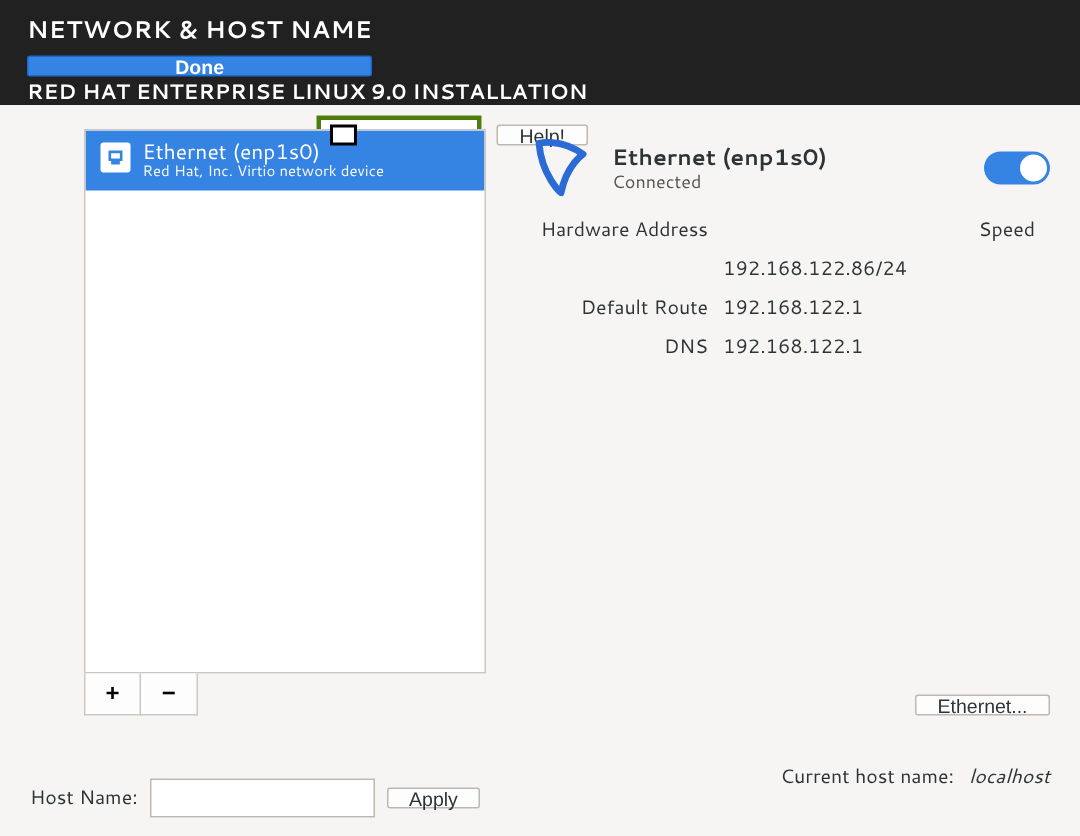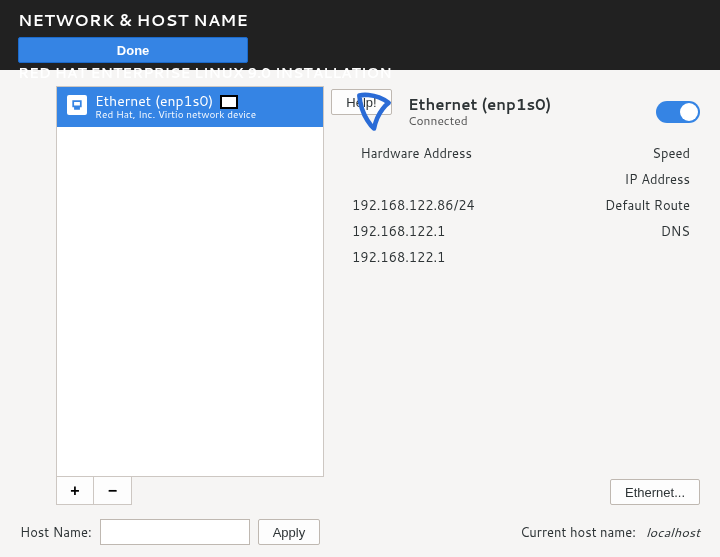--- a/index.html
+++ b/index.html
@@ -22,21 +22,21 @@
     color: #fff;
     flex-direction: column;
   }
   .topbar .left { display: flex; flex-direction: column; gap: 6px; }
   .topbar .right { display: flex; flex-direction: column; gap: 6px; align-items: flex-end; }
   .screen-title { font-size: 16px; font-weight: 700; letter-spacing: 0.3px; }
   .product-title { font-size: 14px; font-weight: 700; }
   .btn {
     display: inline-flex; align-items: center; justify-content: center;
     border: 1px solid #bfb8b1; background: #fdfdfd; color: #2e3436;
-    height: 26px; padding: 0 14px; font-size: 13px;
+    height: 14px; padding: 0 14px; font-size: 13px;
     border-radius: 2px; cursor: pointer; user-select: none;
   }
   .btn.primary { background: #3584e4; border-color: #1b6acb; color: #fff; font-weight: 600; }
   .layout-pill {
     display: inline-flex; align-items: center;
     height: 26px; width: 110px;
     border: 3px solid #4d7c0f; background: #fff; color: #000;
     padding-left: 6px; gap: 6px; font-size: 12px;
   }
   .kb-icon { width: 18px; height: 14px; background: #000; position: relative; }
@@ -98,21 +98,21 @@
   }
   .kvgrid .k { text-align: right; color: #2e3436; padding-right: 10px;}
   .kvgrid .v { color: #2e3436; }
 
   .configrow { display: flex; justify-content: flex-end; margin-top: auto; }
   .bottomrow {
     display: flex; align-items: center; justify-content: space-between;
     padding-top: 14px;
     font-size: 13px;
   }
-  .hostleft { display: flex; align-items: center; gap: 8px; }
+  .hostleft { display: flex; align-items: center; gap: 8px; margin-top: 28px; }
   .textinput {
     height: 26px; border: 1px solid #bfb8b1; background: #fff; padding: 0 6px; font-size: 13px;
     width: 150px;
   }
   .curhost { display: flex; gap: 10px; align-items: center; color: #2e3436; }
   .curhost .val { font-style: italic; }
 </style>
 </head>
 <body>
 
@@ -168,21 +168,20 @@
         </div>
         <div class="switch">
           <div class="knob"></div>
         </div>
       </div>
 
       <div class="kvgrid">
         <div class="k">Hardware Address</div>
         <div class="k">Speed</div>
         <div class="v"></div>
-        <div class="k">IP Address</div>
         <div class="v">192.168.122.86/24</div>
         <div class="k">Default Route</div>
         <div class="v">192.168.122.1</div>
         <div class="k">DNS</div>
         <div class="v">192.168.122.1</div>
       </div>
 
       <div class="configrow">
         <button class="btn">Ethernet...</button>
       </div>

